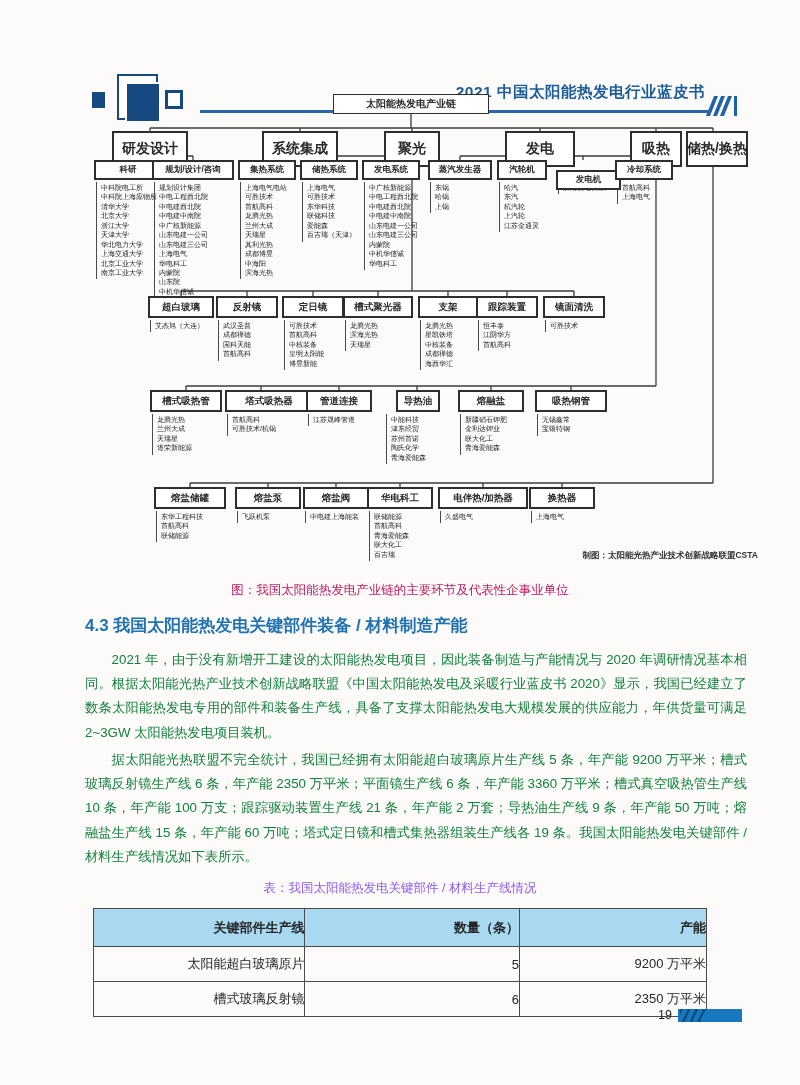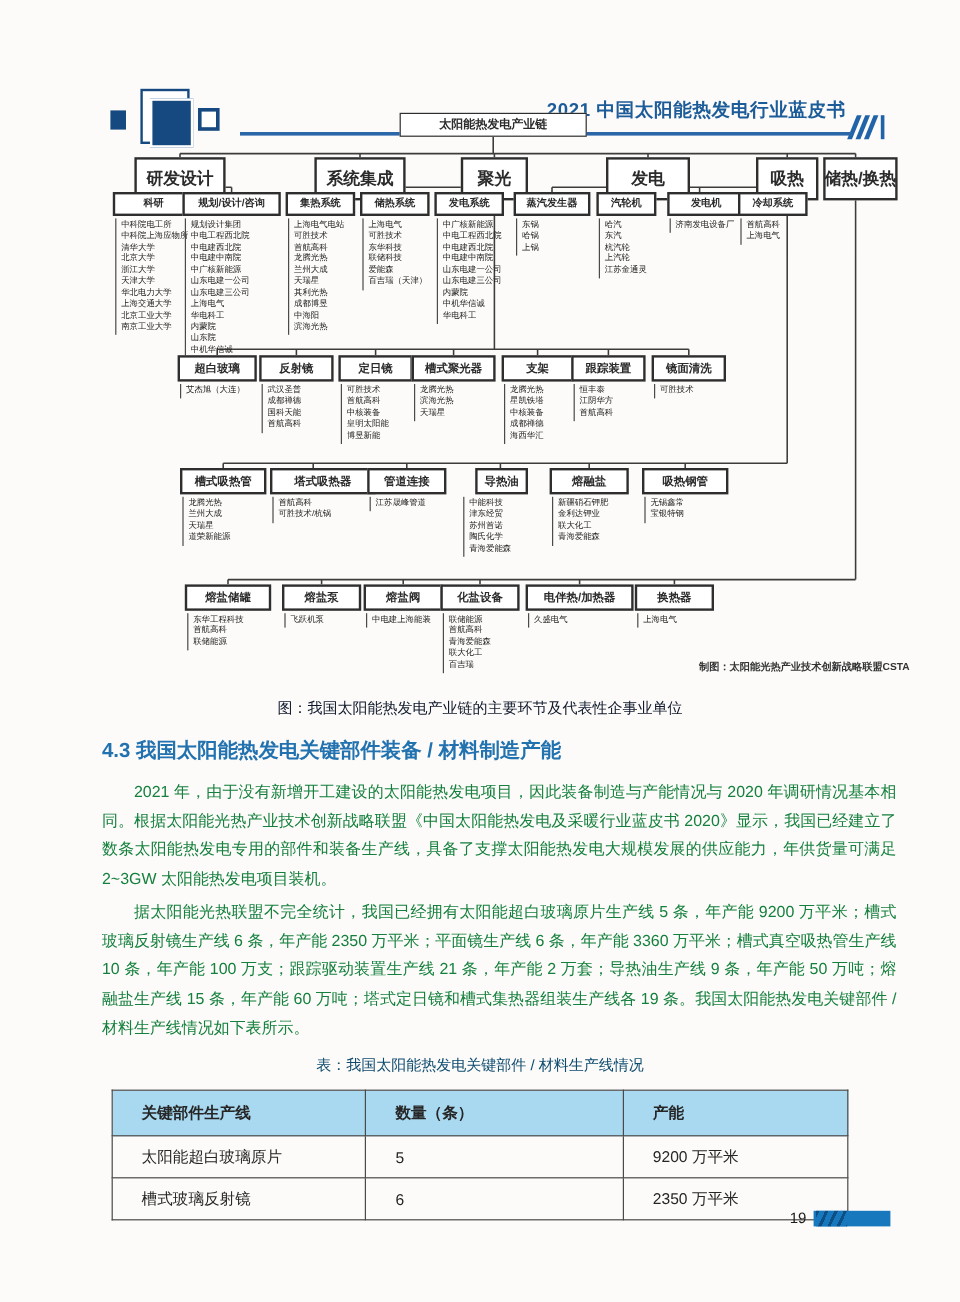--- a/index.html
+++ b/index.html
@@ -30,31 +30,31 @@
         white-space:nowrap; z-index:2; }
   .nb.root { border-width:1.5px; font-size:10px; }
   .nb.l1 { font-size:14px; height:36px; }
   .nb.t2 { font-size:8.5px; height:20px; }
   .nb.band { font-size:9.5px; height:22px; }
   .cl { position:absolute; border-left:1px solid #4a4a4a; padding:1px 0 2px 4px;
         font-size:7px; line-height:1.35; color:#222; white-space:pre-line; width:max-content; z-index:1; }
   .credit { position:absolute; right:12px; top:458px; font-size:8.5px; color:#333; font-weight:bold; }
 
   
-  .fig-caption { position:absolute; left:0; top:582px; width:800px; text-align:center; font-size:12.5px; color:#0f172a; }
+  .fig-caption { position:absolute; left:0; top:582px; width:800px; text-align:center; font-size:12.5px; color:#be185d; }
   .heading { position:absolute; left:85px; top:614px; width:660px; font-size:17px; font-weight:bold; color:#2272b0; }
   .para { position:absolute; left:85px; width:662px; font-size:13.3px; line-height:1.82;
           text-align:justify; text-indent:2em; color:#15803d; }
   .p1 { top:648px; } .p2 { top:748px; }
-  .tbl-caption { position:absolute; left:0; top:880px; width:800px; text-align:center; font-size:12.5px; color:#0c4a6e; }
+  .tbl-caption { position:absolute; left:0; top:880px; width:800px; text-align:center; font-size:12.5px; color:#8b5cf6; }
 
   
   .tbl { position:absolute; left:93px; top:908px; width:614px; border-collapse:collapse;
          font-size:13px; color:#262626; }
-  .tbl th, .tbl td { border:1.5px solid #4a4a4a; text-align:left;padding-left:24px; }
+  .tbl th, .tbl td { border:1.5px solid #4a4a4a; text-align:right;padding-left:24px; }
   .tbl th { background:#a9d9f1; font-weight:bold; height:38px; }
   .tbl td { height:35px; background:#fcfbf9; }
 
   
   .pagenum { position:absolute; right:128px; top:1008px; font-size:12.5px; color:#1d1d1d; }
   .foot-bar { position:absolute; right:58px; top:1009px; width:64px; height:13px;
               background:#1878be; }
   .foot-bar .sl { position:absolute; left:2px; top:0; width:26px; height:13px;
               background:repeating-linear-gradient(115deg,#0d4f85 0 2.5px,#1878be 2.5px 7px); }
 </style>
@@ -154,21 +154,21 @@
     <div class="nb t2" style="left:348px;top:68px;width:64px">蒸汽发生器</div>
     <div class="cl" style="left:350px;top:90px">东锅
 哈锅
 上锅</div>
     <div class="nb t2" style="left:417px;top:68px;width:50px">汽轮机</div>
     <div class="cl" style="left:419px;top:90px">哈汽
 东汽
 杭汽轮
 上汽轮
 江苏金通灵</div>
-    <div class="nb t2" style="left:476px;top:68px;width:65px">发电机</div>
+    <div class="nb t2" style="left:476px;top:78px;width:65px">发电机</div>
     <div class="cl" style="left:478px;top:90px">济南发电设备厂</div>
     <div class="nb t2" style="left:535px;top:68px;width:58px">冷却系统</div>
     <div class="cl" style="left:537px;top:90px">首航高科
 上海电气</div>
 
     <div class="nb band" style="left:68px;top:204px;width:66px">超白玻璃</div>
     <div class="cl" style="left:70px;top:228px">艾杰旭（大连）</div>
     <div class="nb band" style="left:136px;top:204px;width:62px">反射镜</div>
     <div class="cl" style="left:138px;top:228px">武汉圣普
 成都禅德
@@ -223,21 +223,21 @@
 宝银特钢</div>
 
     <div class="nb band" style="left:74px;top:395px;width:72px">熔盐储罐</div>
     <div class="cl" style="left:76px;top:419px">东华工程科技
 首航高科
 联储能源</div>
     <div class="nb band" style="left:155px;top:395px;width:66px">熔盐泵</div>
     <div class="cl" style="left:157px;top:419px">飞跃机泵</div>
     <div class="nb band" style="left:223px;top:395px;width:66px">熔盐阀</div>
     <div class="cl" style="left:225px;top:419px">中电建上海能装</div>
-    <div class="nb band" style="left:287px;top:395px;width:66px">化盐设备</div>
+    <div class="nb band" style="left:287px;top:395px;width:66px">华电科工</div>
     <div class="cl" style="left:289px;top:419px">联储能源
 首航高科
 青海爱能森
 联大化工
 百吉瑞</div>
     <div class="nb band" style="left:358px;top:395px;width:90px">电伴热/加热器</div>
     <div class="cl" style="left:360px;top:419px">久盛电气</div>
     <div class="nb band" style="left:449px;top:395px;width:66px">换热器</div>
     <div class="cl" style="left:451px;top:419px">上海电气</div>
 

